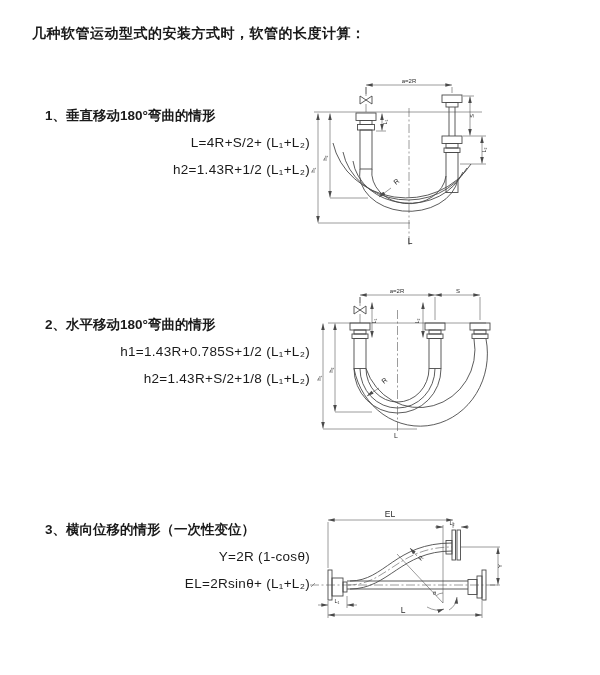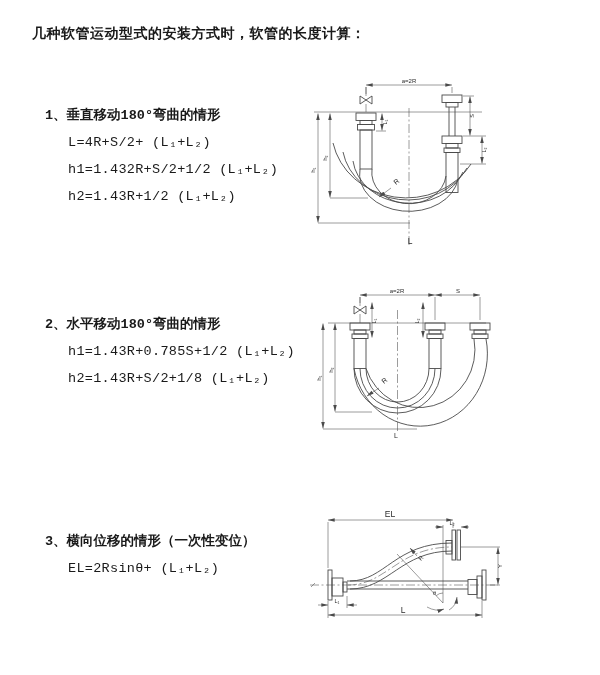--- a/index.html
+++ b/index.html
@@ -1,24 +1,24 @@
 <!DOCTYPE html>
 <html><head>
 <meta charset="utf-8">
 <style>
   html,body{margin:0;padding:0;}
   body{
     width:600px;height:675px;background:#ffffff;position:relative;overflow:hidden;
     font-family:"Liberation Sans","DejaVu Sans",sans-serif;color:#1a1a1a;
   }
   .page-title{position:absolute;left:32px;top:25px;font-size:14px;font-weight:bold;letter-spacing:.5px;}
-  .section{position:absolute;left:45px;width:265px;font-family:Liberation Mono, monospace;}
-  .sec1{top:106px}.sec2{top:315px}.sec3{top:532px}
+  .section{position:absolute;left:45px;width:265px;}
+  .sec1{top:106px}.sec2{top:315px}.sec3{top:520px}
   .heading{font-size:13.5px;font-weight:bold;margin:0 0 8px 0;line-height:19px;}
-  .formula{font-size:13.5px;margin:0 0 8px 0;line-height:19px;padding-left:23px;letter-spacing:.3px;}
+  .formula{font-size:13.5px;margin:0 0 8px 0;line-height:19px;padding-left:23px;letter-spacing:.3px;text-align:right;}
   .diag{position:absolute;}
   #d1{left:310px;top:72px;}
   #d2{left:312px;top:282px;}
   #d3{left:300px;top:500px;}
   svg .ln{fill:none;stroke:#4a4a4a;stroke-width:0.9;}
   svg .dm{fill:none;stroke:#4a4a4a;stroke-width:0.55;}
   svg .cl{fill:none;stroke:#4a4a4a;stroke-width:0.55;stroke-dasharray:9 2.5 2 2.5;}
   svg text{fill:#2a2a2a;font-family:"Liberation Sans","DejaVu Sans",sans-serif;}
   svg .t5{font-size:5.5px;}
   svg .t6{font-size:6px;}
@@ -26,32 +26,32 @@
   svg .t8{font-size:8.5px;}
 </style>
 </head>
 <body>
 
 <div class="page-title">几种软管运动型式的安装方式时，软管的长度计算：</div>
 
 <div class="section sec1">
   <p class="heading">1、垂直移动180°弯曲的情形</p>
   <p class="formula">L=4R+S/2+ (L₁+L₂)</p>
-  <p class="formula">h1=1.432R+S/2+1/2 (L₁+L₂)</p>
   <p class="formula">h2=1.43R+1/2 (L₁+L₂)</p>
 </div>
 
 <div class="section sec2">
   <p class="heading">2、水平移动180°弯曲的情形</p>
   <p class="formula">h1=1.43R+0.785S+1/2 (L₁+L₂)</p>
   <p class="formula">h2=1.43R+S/2+1/8 (L₁+L₂)</p>
 </div>
 
 <div class="section sec3">
   <p class="heading">3、横向位移的情形（一次性变位）</p>
+  <p class="formula">Y=2R (1-cosθ)</p>
   <p class="formula">EL=2Rsinθ+ (L₁+L₂)</p>
 </div>
 
 <svg id="d1" class="diag" width="280" height="190" viewBox="0 0 280 190">
   <defs>
     <marker id="m1" viewBox="0 0 8 6" refX="8" refY="3" markerWidth="7" markerHeight="5" markerUnits="userSpaceOnUse" orient="auto-start-reverse">
       <path d="M0,0.8 L8,3 L0,5.2 z" fill="#4a4a4a"></path>
     </marker>
     <pattern id="p1" width="3.2" height="3.2" patternUnits="userSpaceOnUse">
       <path d="M0,3.2 L3.2,0 M0,0 L3.2,3.2" stroke="#6a6a6a" stroke-width="0.45"></path>

